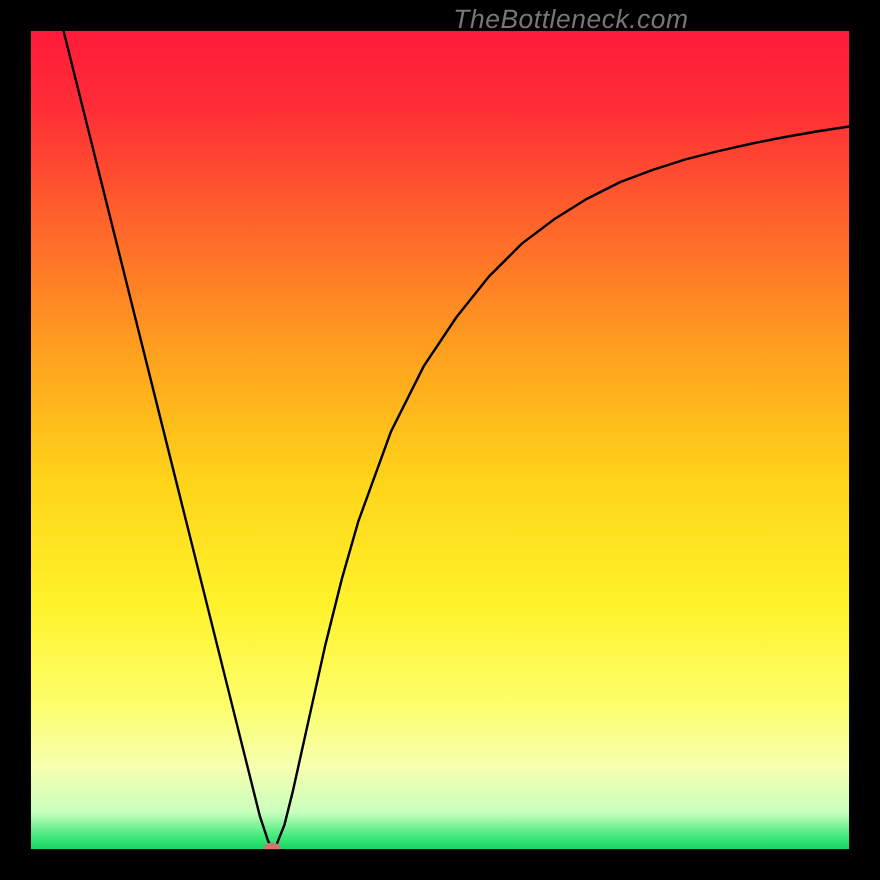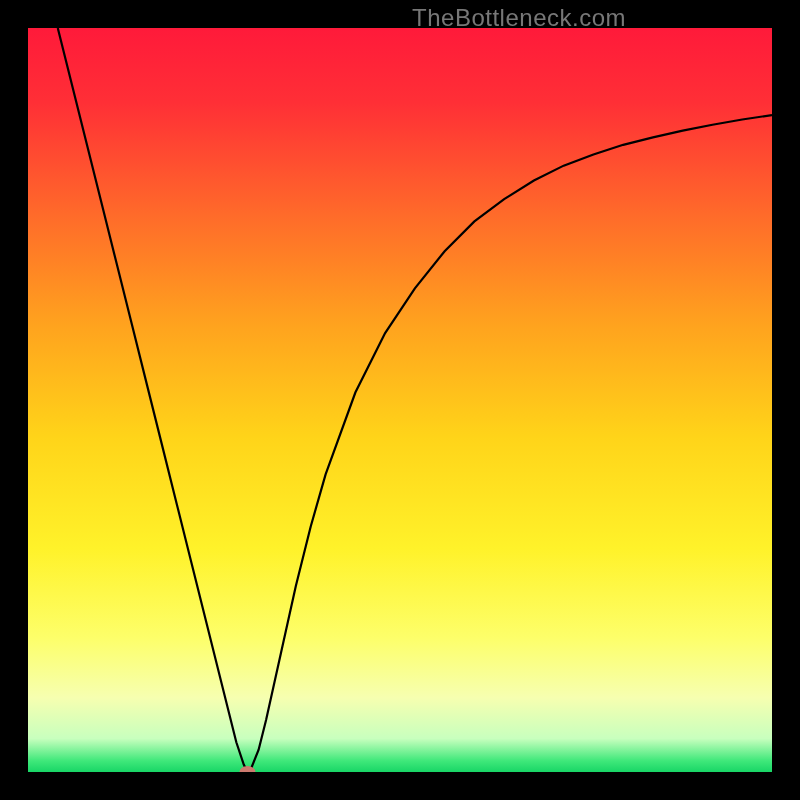--- a/index.html
+++ b/index.html
@@ -11,20 +11,21 @@
     overflow: hidden;
     font-family: Arial, sans-serif;
   }
   .frame {
     position: absolute;
     top: 0;
     left: 0;
     width: 644px;
     height: 800px;
     background: #000;
+    font-style: italic;
   }
   .plot-area {
     position: absolute;
     top: 28px;
     left: 28px;
     width: 744px;
     height: 744px;
   }
   .watermark {
     position: absolute;

